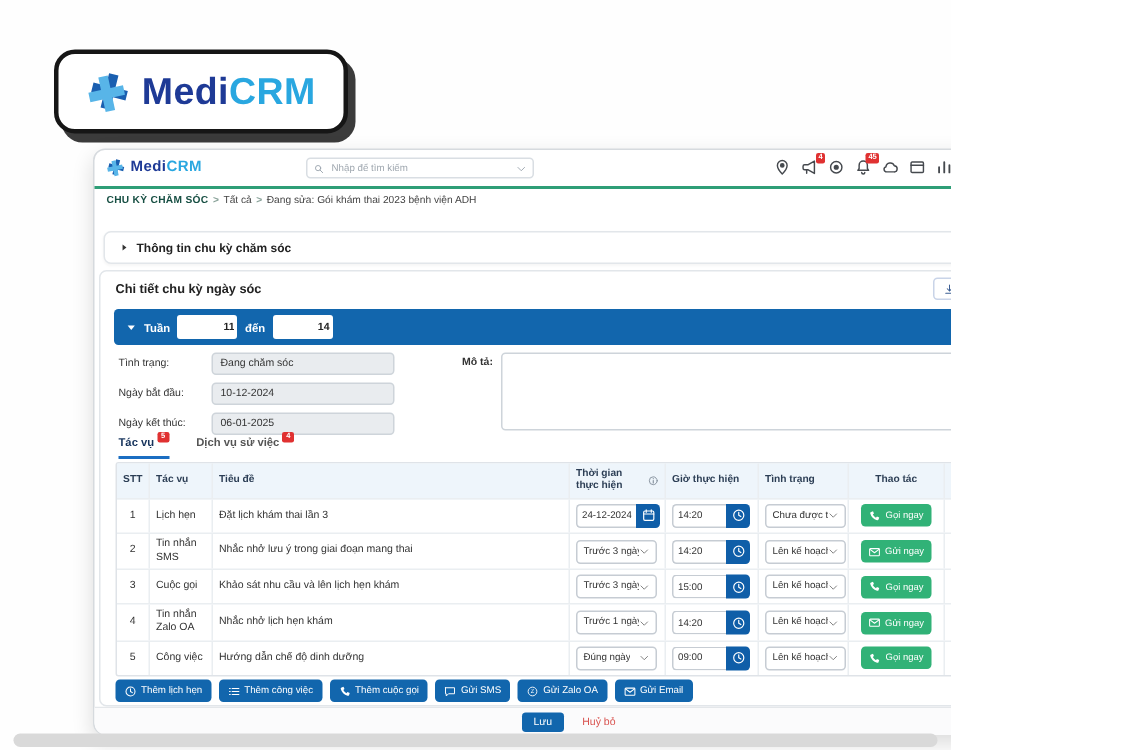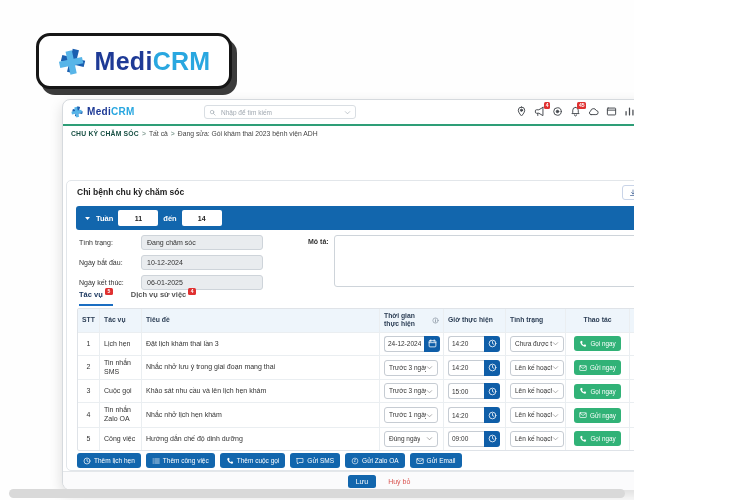--- a/index.html
+++ b/index.html
@@ -45,21 +45,21 @@
   .info-title{font-size:8px;font-weight:bold;color:#222;}
 
   .detail-card{position:absolute;left:3px;right:3px;top:80px;height:289px;border:1px solid #e2e6ea;border-radius:5px;background:#fff;}
   .detail-title{position:absolute;left:10px;top:6px;font-size:8.5px;font-weight:bold;color:#222;}
   .collapse-btn{position:absolute;right:7px;top:4px;height:15px;padding:0 6px;border:1px solid #c9d4e8;border-radius:3px;background:#fff;color:#3c5f94;font-size:6.8px;display:flex;align-items:center;gap:3px;cursor:pointer;}
   .collapse-btn .ic{width:8px;height:8px;display:inline-flex;}
 
   .week-bar{position:absolute;left:9px;right:9px;top:25px;height:23px;background:#1266ad;border-radius:3px;display:flex;align-items:center;gap:5px;padding:12px 8px;color:#fff;box-sizing:border-box;cursor:pointer;}
   .wb-caret{width:7px;height:7px;color:#fff;display:inline-flex;}
   .wb-label{font-size:7.5px;font-weight:bold;}
-  .wb-input{height:14px;border:0;border-radius:2px;background:#fff;font-size:7px;font-weight:bold;color:#222;text-align:center;outline:none;font-family:inherit;}
+  .wb-input{height:14px;border:0;border-radius:2px;background:#fff;font-size:7px;font-weight:bold;color:#222;text-align:right;outline:none;font-family:inherit;}
   .wb-input.small{width:36px;}
   .wb-input.name{width:230px;text-align:left;padding:0 5px;box-sizing:border-box;}
   .toggle{margin-left:auto;width:24px;height:12px;border-radius:6px;background:#35ce66;position:relative;cursor:pointer;}
   .toggle::after{content:"";position:absolute;right:1.5px;top:1.5px;width:9px;height:9px;border-radius:50%;background:#fff;}
 
   .f-row{position:absolute;left:12px;display:flex;align-items:center;}
   .f-label{width:62px;font-size:7px;color:#333;}
   .ro-box{width:122px;height:15px;background:#e9ecef;border:1px solid #ced4da;border-radius:3px;font-size:7px;color:#333;line-height:13px;padding:0 5px;box-sizing:border-box;}
   .desc-label{position:absolute;left:241px;top:57px;font-size:7px;font-weight:bold;color:#333;}
   .desc-area{position:absolute;left:267px;top:54px;width:326px;height:52px;border:1px solid #ced4da;border-radius:3px;resize:none;font-size:7px;font-family:inherit;padding:3px;box-sizing:border-box;outline:none;background:#fff;}
@@ -236,23 +236,31 @@
         <span class="bc-sep">&gt;</span>
         <span class="bc-item">Tất cả</span>
         <span class="bc-sep">&gt;</span>
         <span class="bc-item">Đang sửa: Gói khám thai 2023 bệnh viện ADH</span>
       </div>
 
     <div class="help-btn">
       <span class="q-circle">?</span>
     </div>
 
+    <div class="info-card">
+      <span class="caret-r">
+          <svg viewBox="0 0 16 16">
+            <path d="M4.5 2.5l7 5.5-7 5.5z" fill="currentColor"></path>
+          </svg>
+        </span>
+      <span class="info-title">Thông tin chu kỳ chăm sóc</span>
+    </div>
 
     <div class="detail-card">
-      <div class="detail-title">Chi bệnh chu kỳ chăm sóc</div>
+      <div class="detail-title">Chi tiết chu kỳ ngày sóc</div>
       <button class="collapse-btn">
         <span class="ic">
             <svg viewBox="0 0 16 16" fill="none" stroke="currentColor" stroke-width="1.4" stroke-linecap="round" stroke-linejoin="round">
               <path d="M8 2v8M5 7l3 3 3-3M3 13h10"></path>
             </svg>
           </span>
         <span>Thu gọn tất cả</span>
       </button>
 
       <div class="week-bar">

